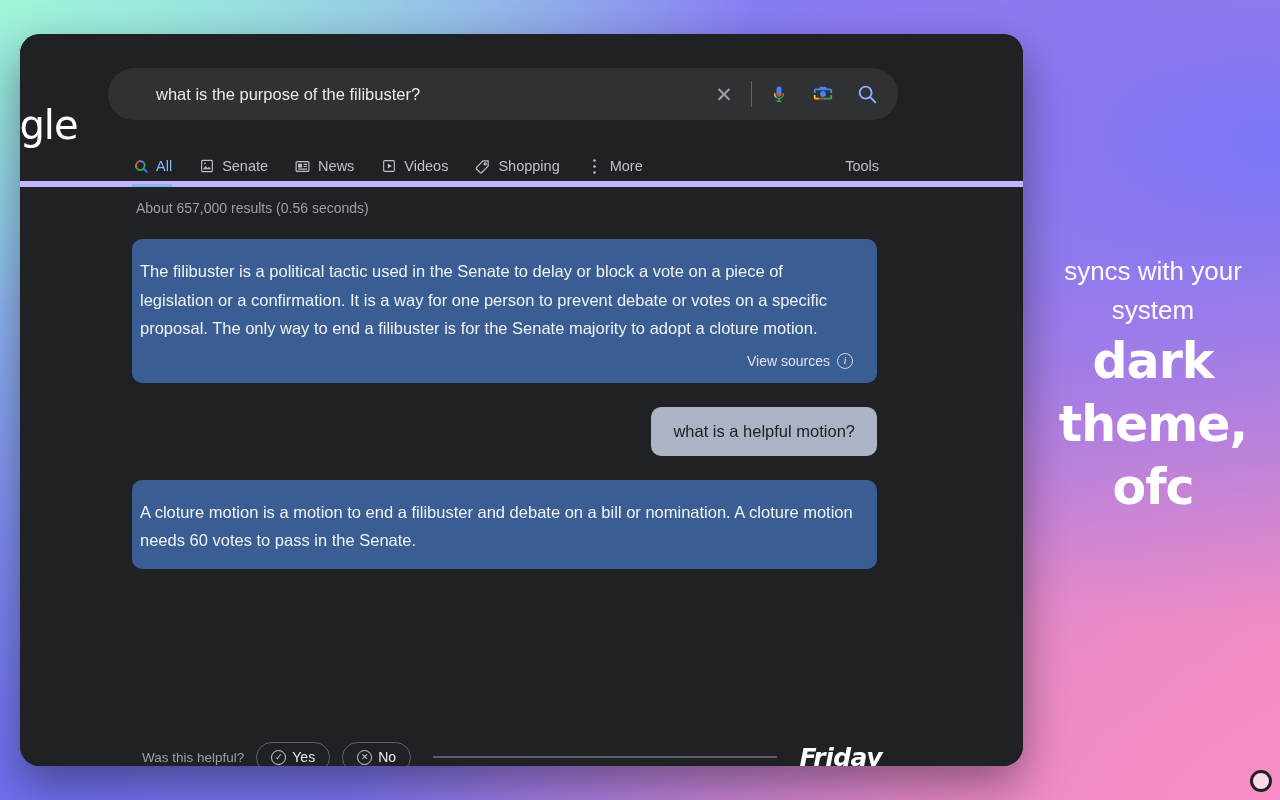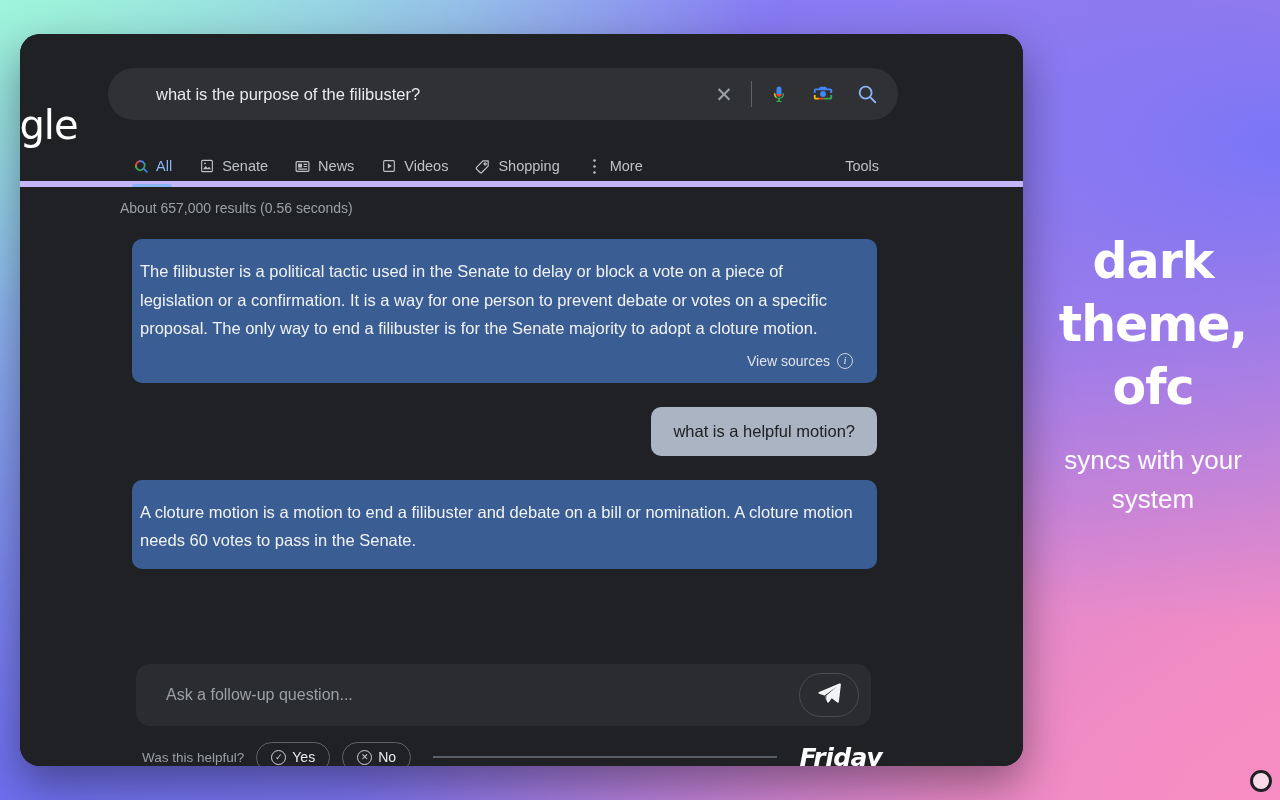--- a/index.html
+++ b/index.html
@@ -178,21 +178,21 @@
   
   #body-area {
     position: relative;
     padding: 0 0 0 0;
     height: calc(100% - 153px);
     background: #202124;
   }
 
   #results-count {
     position: absolute;
-    left: 100px;
+    left: 116px;
     top: 13px;
     color: #9aa0a6;
     font-size: 14px;
   }
 
   #thread {
     position: absolute;
     left: 112px;
     top: 52px;
     width: 745px;
@@ -507,30 +507,20 @@
       <div class="user-row">
         <div class="user-bubble">what is a helpful motion?</div>
       </div>
 
       <div class="answer-card">
         <div class="answer-text">A cloture motion is a motion to end a filibuster and debate on a bill or nomination. A cloture motion needs 60 votes to pass in the Senate.</div>
       </div>
 
     </div>
 
-    <div id="composer">
-      <input id="followup-input" type="text" placeholder="Ask a follow-up question..." style="">
-      <div id="send-button">
-        <span>
-          <svg width="26" height="26" viewBox="0 0 24 24">
-            <path d="M21.5 3.2L2.8 11.1c-.7.3-.7 1.3 0 1.5l5.6 2 1.9 5.8c.2.7 1.2.8 1.6.2l2.6-3.7 5.2 3.9c.5.4 1.3.1 1.4-.6l1.9-16c.1-.7-.6-1.3-1.5-1zm-2.4 3.1L9.6 14.4l-.3 3.9-1.3-4z" fill="#f1f3f4"></path>
-          </svg>
-        </span>
-      </div>
-    </div>
 
     <div id="footer">
       <span id="helpful-label">Was this helpful?</span>
 
       <button class="vote-btn">
         <span class="vote-icon">✓</span>
         <span>Yes</span>
       </button>
 
       <button class="vote-btn">
@@ -540,17 +530,17 @@
 
       <span id="footer-rule"></span>
 
       <span id="friday-logo">Friday</span>
     </div>
 
   </div>
 </div>
 
 <div id="promo">
+  <div id="promo-sub">syncs with your system</div>
   <div id="promo-headline">dark theme, ofc</div>
-  <div id="promo-sub">syncs with your system</div>
 </div>
 
 <div id="corner-dot"></div>
 
 </body></html>

